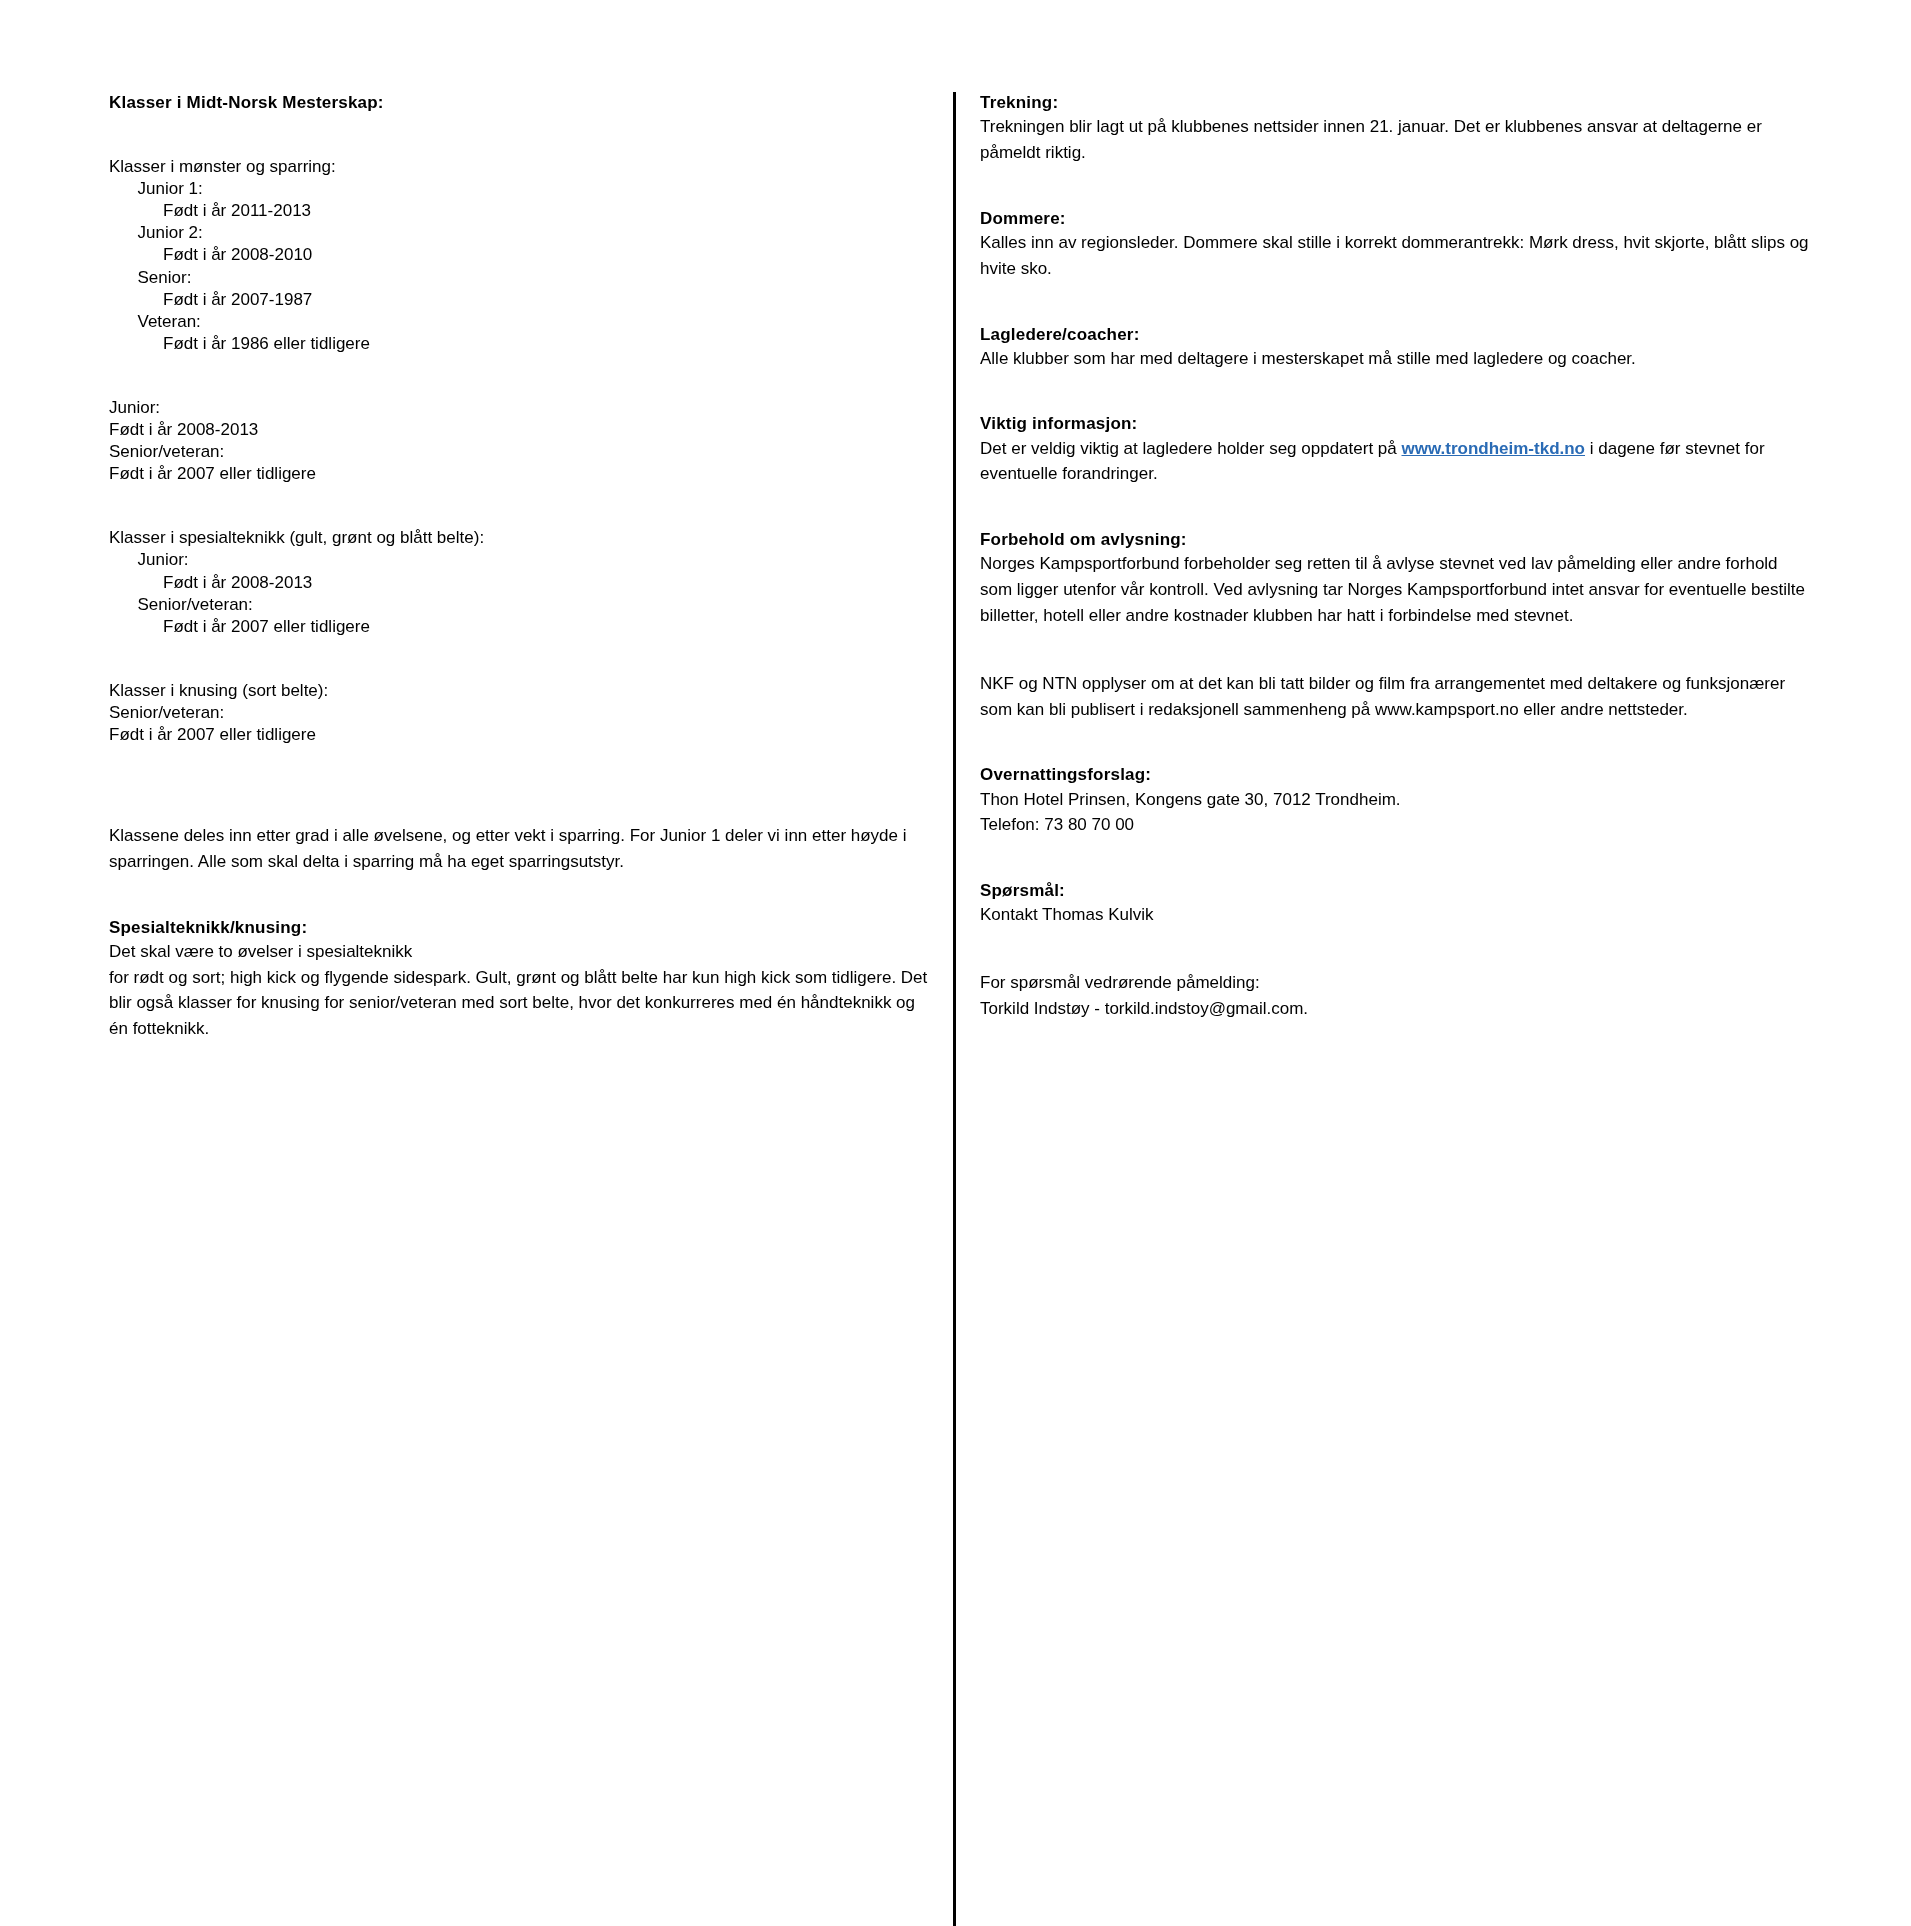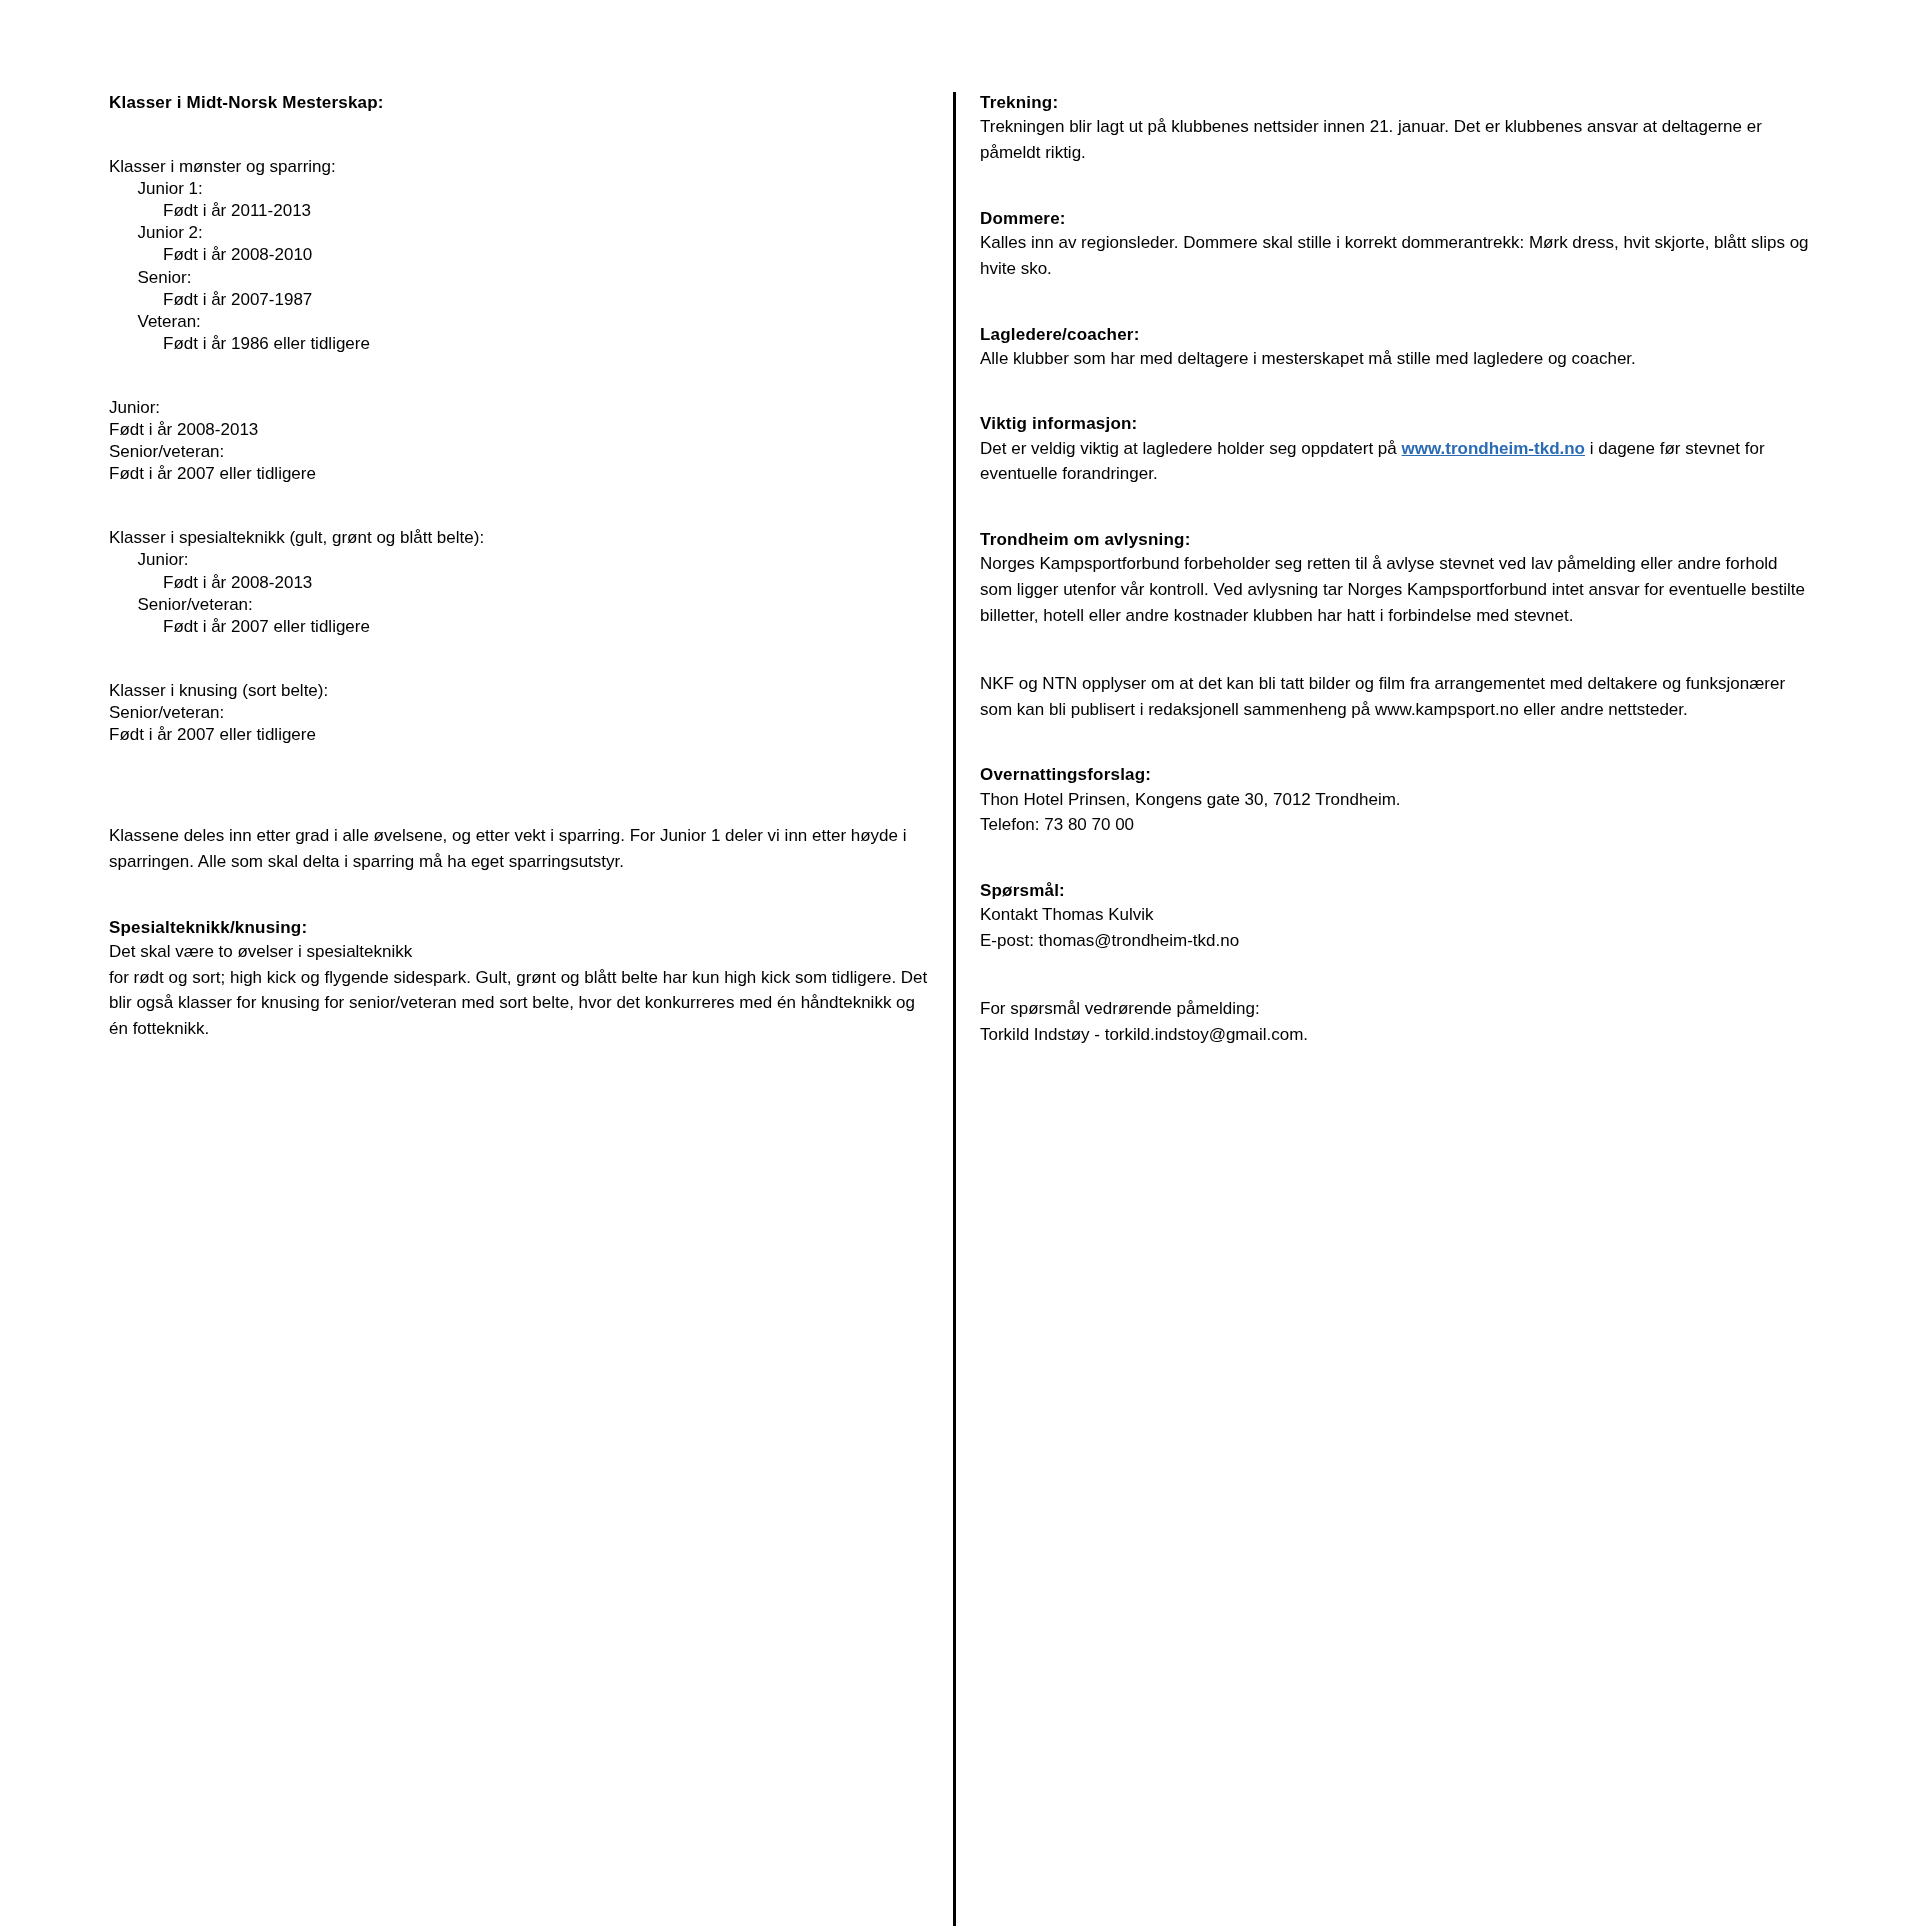--- a/index.html
+++ b/index.html
@@ -148,38 +148,37 @@
       <h2 class="sec">Lagledere/coacher:</h2>
       <p class="body loose">Alle klubber som har med deltagere i mesterskapet må stille med lagledere og coacher.</p>
 
       <div class="gap-l"></div>
 
       <h2 class="sec">Viktig informasjon:</h2>
       <p class="body loose"><span>Det er veldig viktig at lagledere holder seg oppdatert på </span><a class="link" href="#">www.trondheim-tkd.no</a><span> i dagene før stevnet for eventuelle forandringer.</span></p>
 
       <div class="gap-l"></div>
 
-      <h2 class="sec">Trondheim om avlysning:</h2>
+      <h2 class="sec">Forbehold om avlysning:</h2>
       <p class="body loose">Norges Kampsportforbund forbeholder seg retten til å avlyse stevnet ved lav påmelding eller andre forhold som ligger utenfor vår kontroll. Ved avlysning tar Norges Kampsportforbund intet ansvar for eventuelle bestilte billetter, hotell eller andre kostnader klubben har hatt i forbindelse med stevnet.</p>
 
       <div class="gap-l"></div>
 
       <p class="body loose">NKF og NTN opplyser om at det kan bli tatt bilder og film fra arrangementet med deltakere og funksjonærer som kan bli publisert i redaksjonell sammenheng på www.kampsport.no eller andre nettsteder.</p>
 
       <div class="gap-l"></div>
 
       <h2 class="sec">Overnattingsforslag:</h2>
       <p class="body loose">Thon Hotel Prinsen, Kongens gate 30, 7012 Trondheim.</p>
       <p class="body loose">Telefon: 73 80 70 00</p>
 
       <div class="gap-l"></div>
 
       <h2 class="sec">Spørsmål:</h2>
       <p class="body loose">Kontakt Thomas Kulvik</p>
-      <p class="body loose">E-post: thomas@trondheim-tkd.no</p>
 
       <div class="gap-l"></div>
 
       <p class="body loose">For spørsmål vedrørende påmelding:</p>
       <p class="body loose">Torkild Indstøy - torkild.indstoy@gmail.com.</p>
 
     </div>
   </div>
 
 </div>

